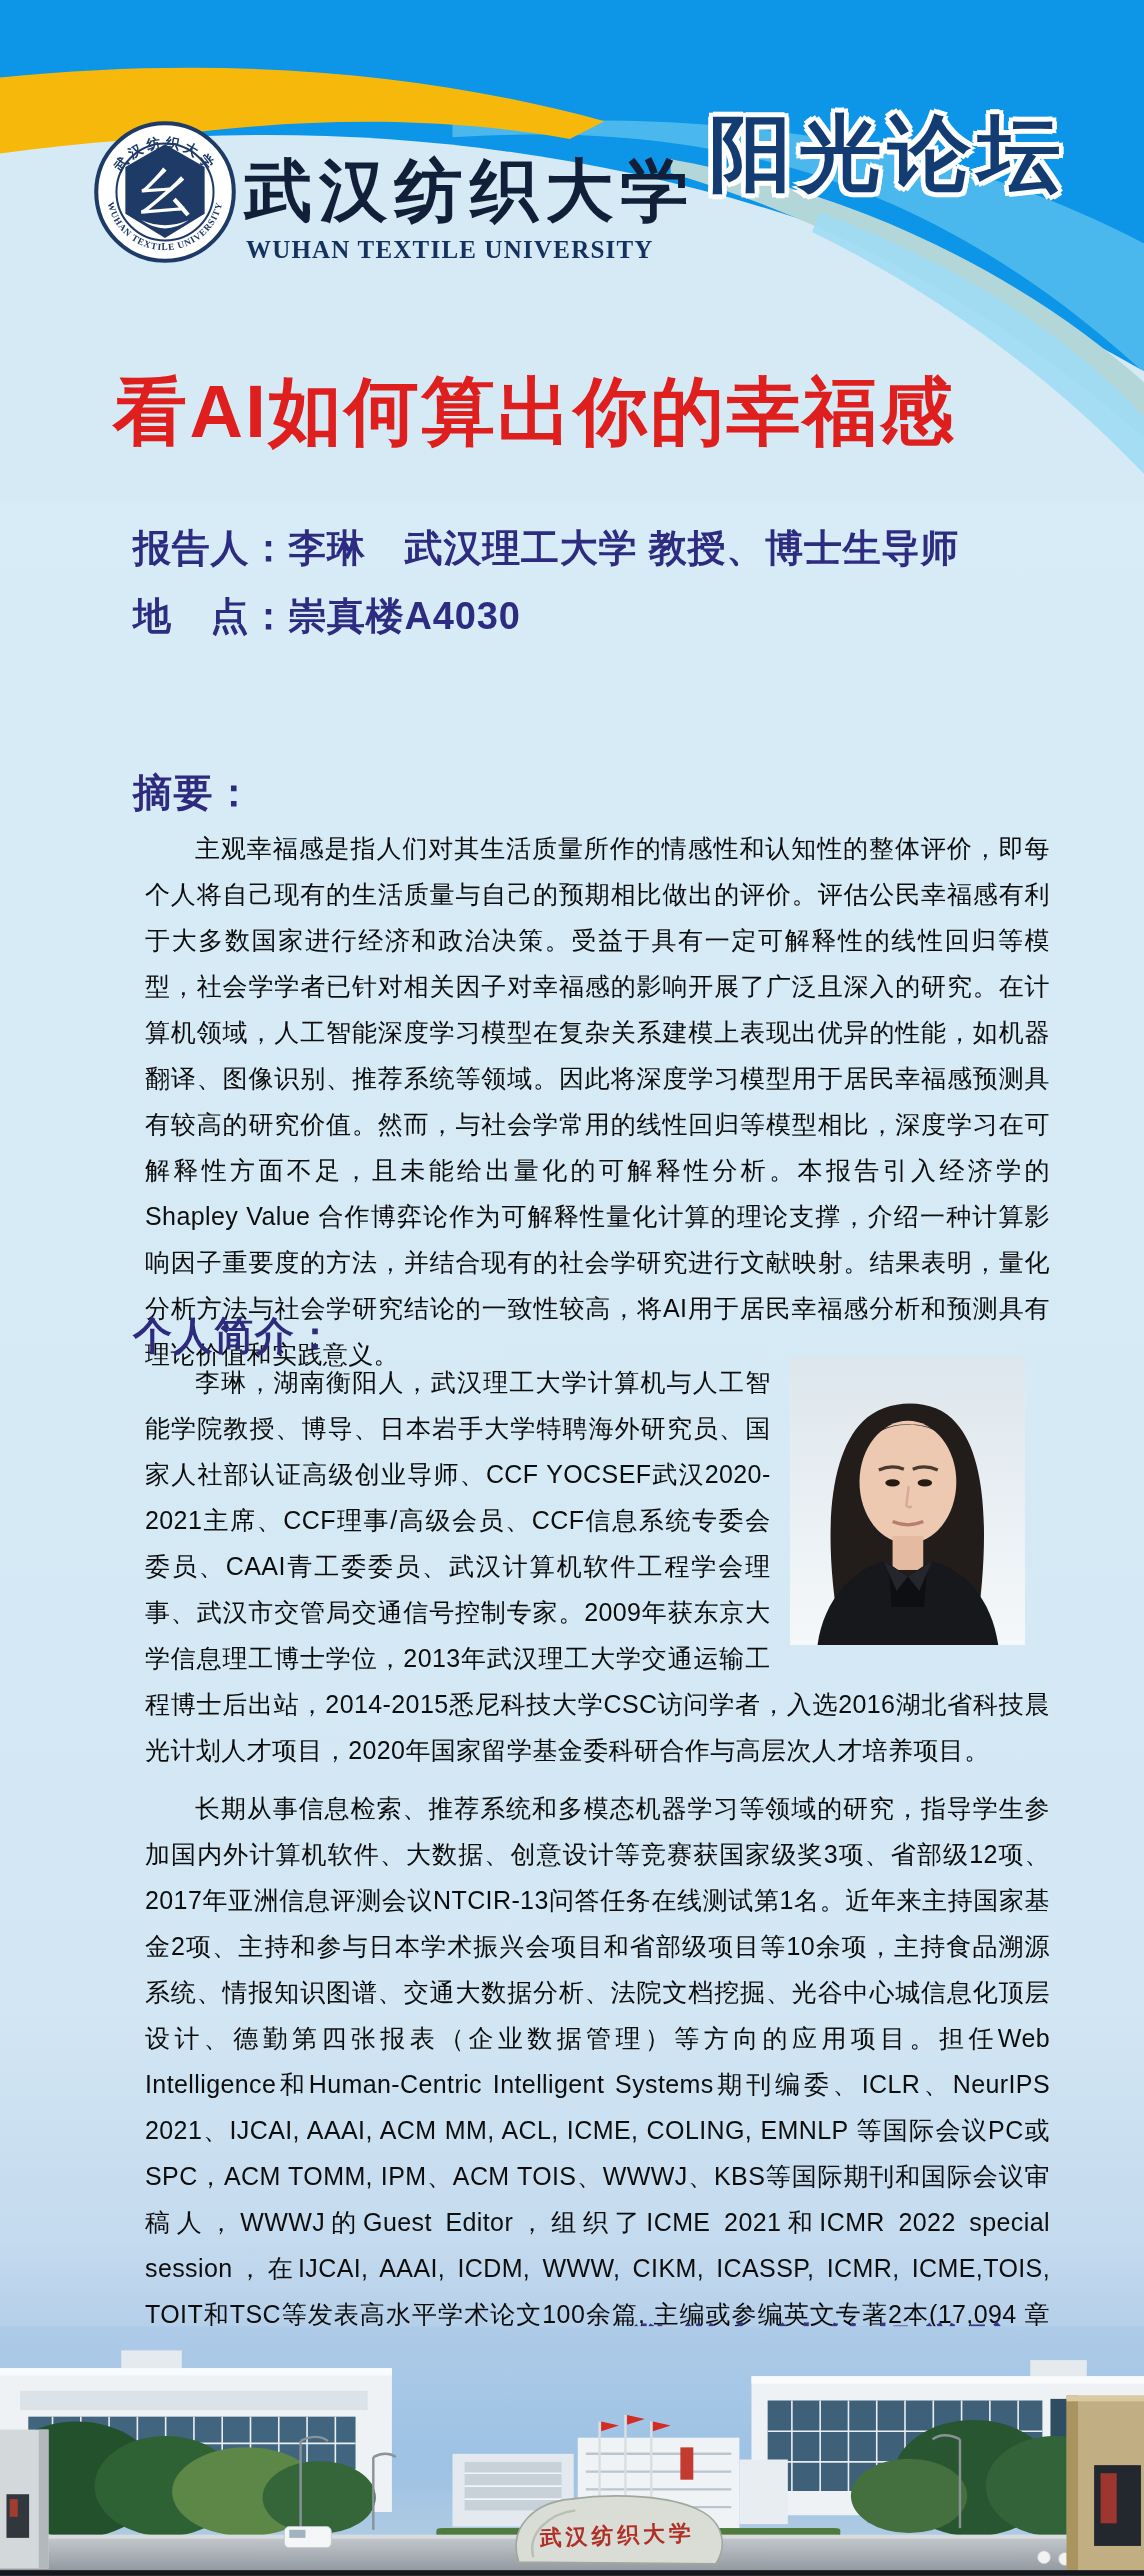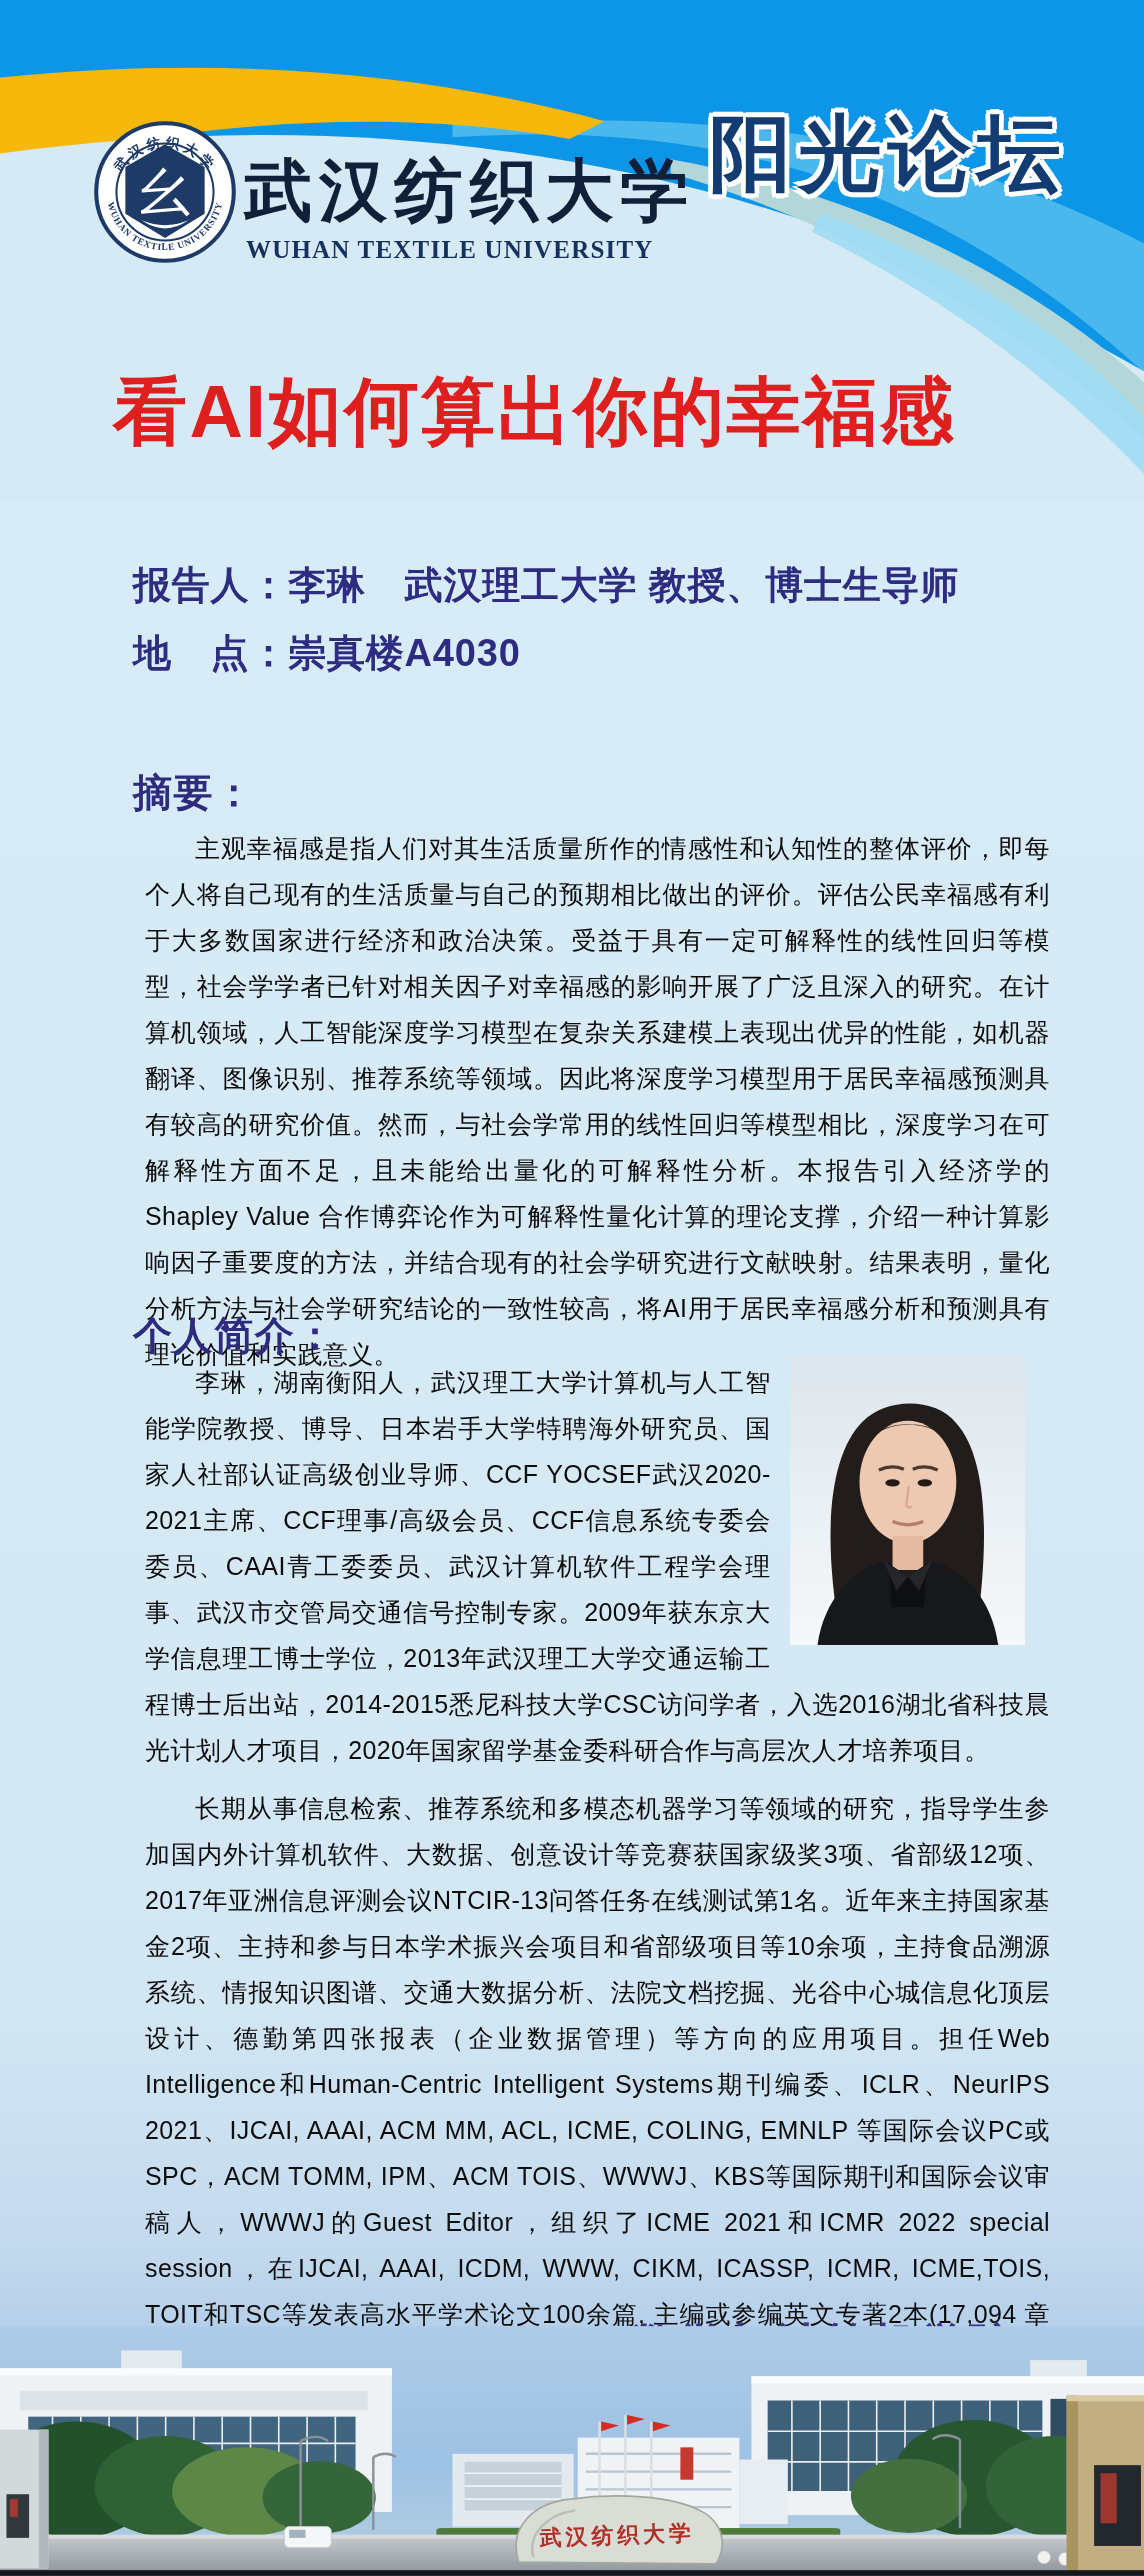--- a/index.html
+++ b/index.html
@@ -26,21 +26,21 @@
   .univ-en{
     left:246px;top:236px;width:517px;font-family:"Liberation Serif",serif;
     font-size:25px;font-weight:700;letter-spacing:1.2px;color:#15325e;white-space:nowrap;
   }
   .seal{left:93px;top:120px;width:144px;height:144px;}
   
   .main-title{
     left:113px;top:363px;width:929px;text-align:left;
     font-size:74px;font-weight:900;letter-spacing:2.4px;color:#de1f1e;white-space:nowrap;
   }
-  .info-block{left:133px;top:551px;width:937px;}
+  .info-block{left:133px;top:514px;width:937px;}
   .info-line{font-size:38px;font-weight:700;line-height:68px;color:#2e2c80;letter-spacing:0.8px;white-space:nowrap;}
   .sec-heading{font-size:39px;font-weight:800;color:#2e2a7e;letter-spacing:1.6px;}
   .h-abstract{left:133px;top:766px;text-align:right;}
   .h-profile{left:133px;top:1309px;}
   .bodytext{
     font-size:25px;line-height:46px;color:#0d0d0d;text-align:justify;
     letter-spacing:0.4px;font-weight:500;
   }
   .bodytext p{margin:12px;text-indent:2em;}
   .abstract-body{left:133px;top:813px;width:929px;}

